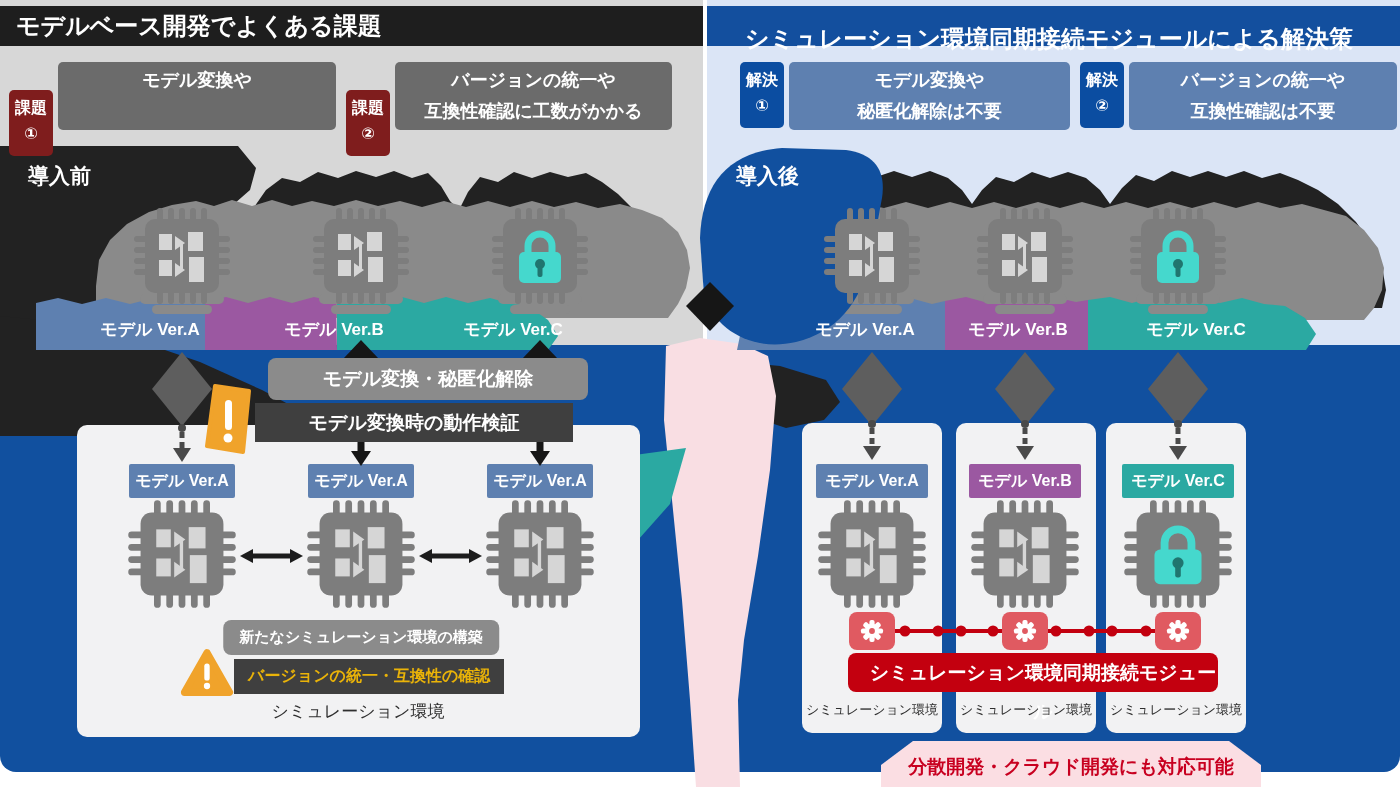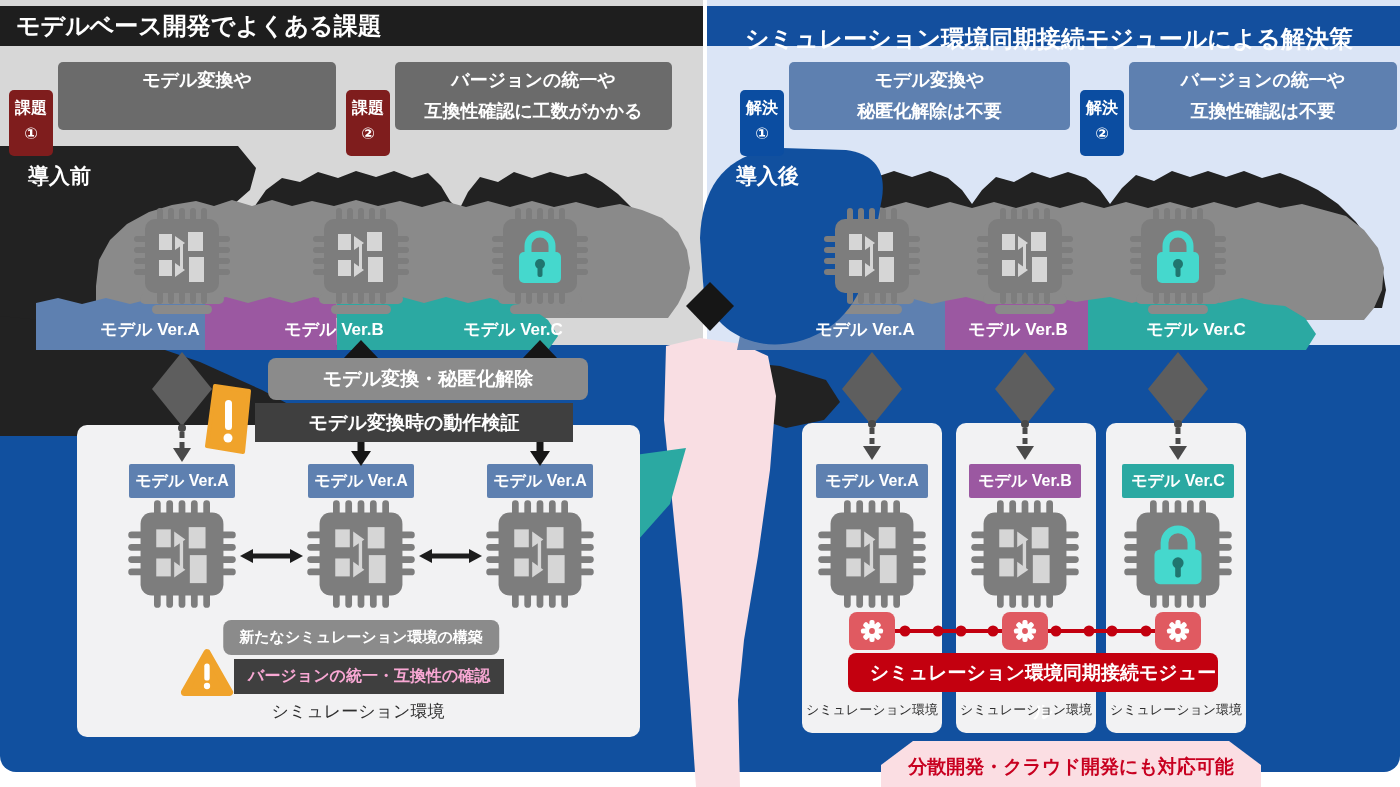--- a/index.html
+++ b/index.html
@@ -13,21 +13,21 @@
   svg{display:block;}
   .titlebar-left{left:0;top:6px;width:703px;height:40px;background:#1e1e1e;}
   .titlebar-right{left:707px;top:6px;width:693px;height:40px;background:#134f9e;}
   .bg-left{left:0;top:0;width:703px;height:352px;background:#d7d7d7;}
   .bg-right{left:707px;top:0;width:693px;height:352px;background:#dbe5f6;}
   .blue-left{left:0;top:345px;width:700px;height:427px;background:#11509f;border-radius:0 0 0 16px;}
   .blue-right{left:700px;top:345px;width:700px;height:427px;background:#11509f;border-radius:0 0 16px 0;}
   .tag{width:44px;height:66px;border-radius:5px;color:#fff;text-align:center;
        font-size:16px;font-weight:bold;line-height:1.6;padding-top:5px;box-sizing:border-box;}
   .tag-issue{background:#7f1d1d;margin-top:28px;}
-  .tag-solution{background:#0b4da1;margin-top:28px;}
+  .tag-solution{background:#0b4da1;}
   .issuebox{height:68px;border-radius:5px;color:#fff;text-align:center;font-size:18px;
             font-weight:bold;line-height:1.72;padding-top:3px;box-sizing:border-box;}
   .issuebox-gray{background:#6b6b6b;}
   .issuebox-blue{background:#5e80b0;}
   .whitebox{background:#f2f2f3;border-radius:10px;}
   .modellabel{height:34px;border-radius:2px;color:#fff;text-align:center;
               font-size:16px;font-weight:bold;line-height:34px;}
   .banner-text{font-size:17px;font-weight:bold;color:#fff;}
   .pill{border-radius:8px;color:#fff;font-weight:bold;text-align:center;}
   .gearbox{width:46px;height:38px;background:#e05a61;border-radius:8px;}
@@ -189,21 +189,21 @@
 
   <div class="abs modellabel" style="left:129px;top:464px;width:106px;background:#5e80b0;z-index:3;">モデル Ver.A</div>
   <div class="abs modellabel" style="left:308px;top:464px;width:106px;background:#5e80b0;z-index:3;">モデル Ver.A</div>
   <div class="abs modellabel" style="left:487px;top:464px;width:106px;background:#5e80b0;z-index:3;">モデル Ver.A</div>
 
   <div class="abs modellabel" style="left:816px;top:464px;width:112px;background:#5e80b0;z-index:3;">モデル Ver.A</div>
   <div class="abs modellabel" style="left:969px;top:464px;width:112px;background:#9b58a1;z-index:3;">モデル Ver.B</div>
   <div class="abs modellabel" style="left:1122px;top:464px;width:112px;background:#2ba9a2;z-index:3;">モデル Ver.C</div>
 
   <div class="abs pill cx" style="left:361px;top:620px;background:#8b8b8b;padding:8px 16px;font-size:15px;z-index:3;">新たなシミュレーション環境の構築</div>
-  <div class="abs" style="left:234px;top:659px;background:#3f3f3f;padding:7px 14px;font-size:16px;color:#f9a8d4;font-weight:bold;z-index:3;white-space:nowrap;">バージョンの統一・互換性の確認</div>
+  <div class="abs" style="left:234px;top:659px;background:#3f3f3f;padding:7px 14px;font-size:16px;color:#eab308;font-weight:bold;z-index:3;white-space:nowrap;">バージョンの統一・互換性の確認</div>
 
   <div class="abs pill" style="left:848px;top:653px;width:350px;height:39px;background:#c3000f;line-height:39px;font-size:19px;z-index:4;padding-left:20px;">シミュレーション環境同期接続モジュール</div>
   <div class="abs gearbox" style="left:849px;top:612px;z-index:5;">
     <svg width="26" height="26" style="margin:6px auto 0 10px;">
         <use href="#gear"></use>
       </svg>
   </div>
   <div class="abs gearbox" style="left:1002px;top:612px;z-index:5;">
     <svg width="26" height="26" style="margin:6px auto 0 10px;">
         <use href="#gear"></use>

